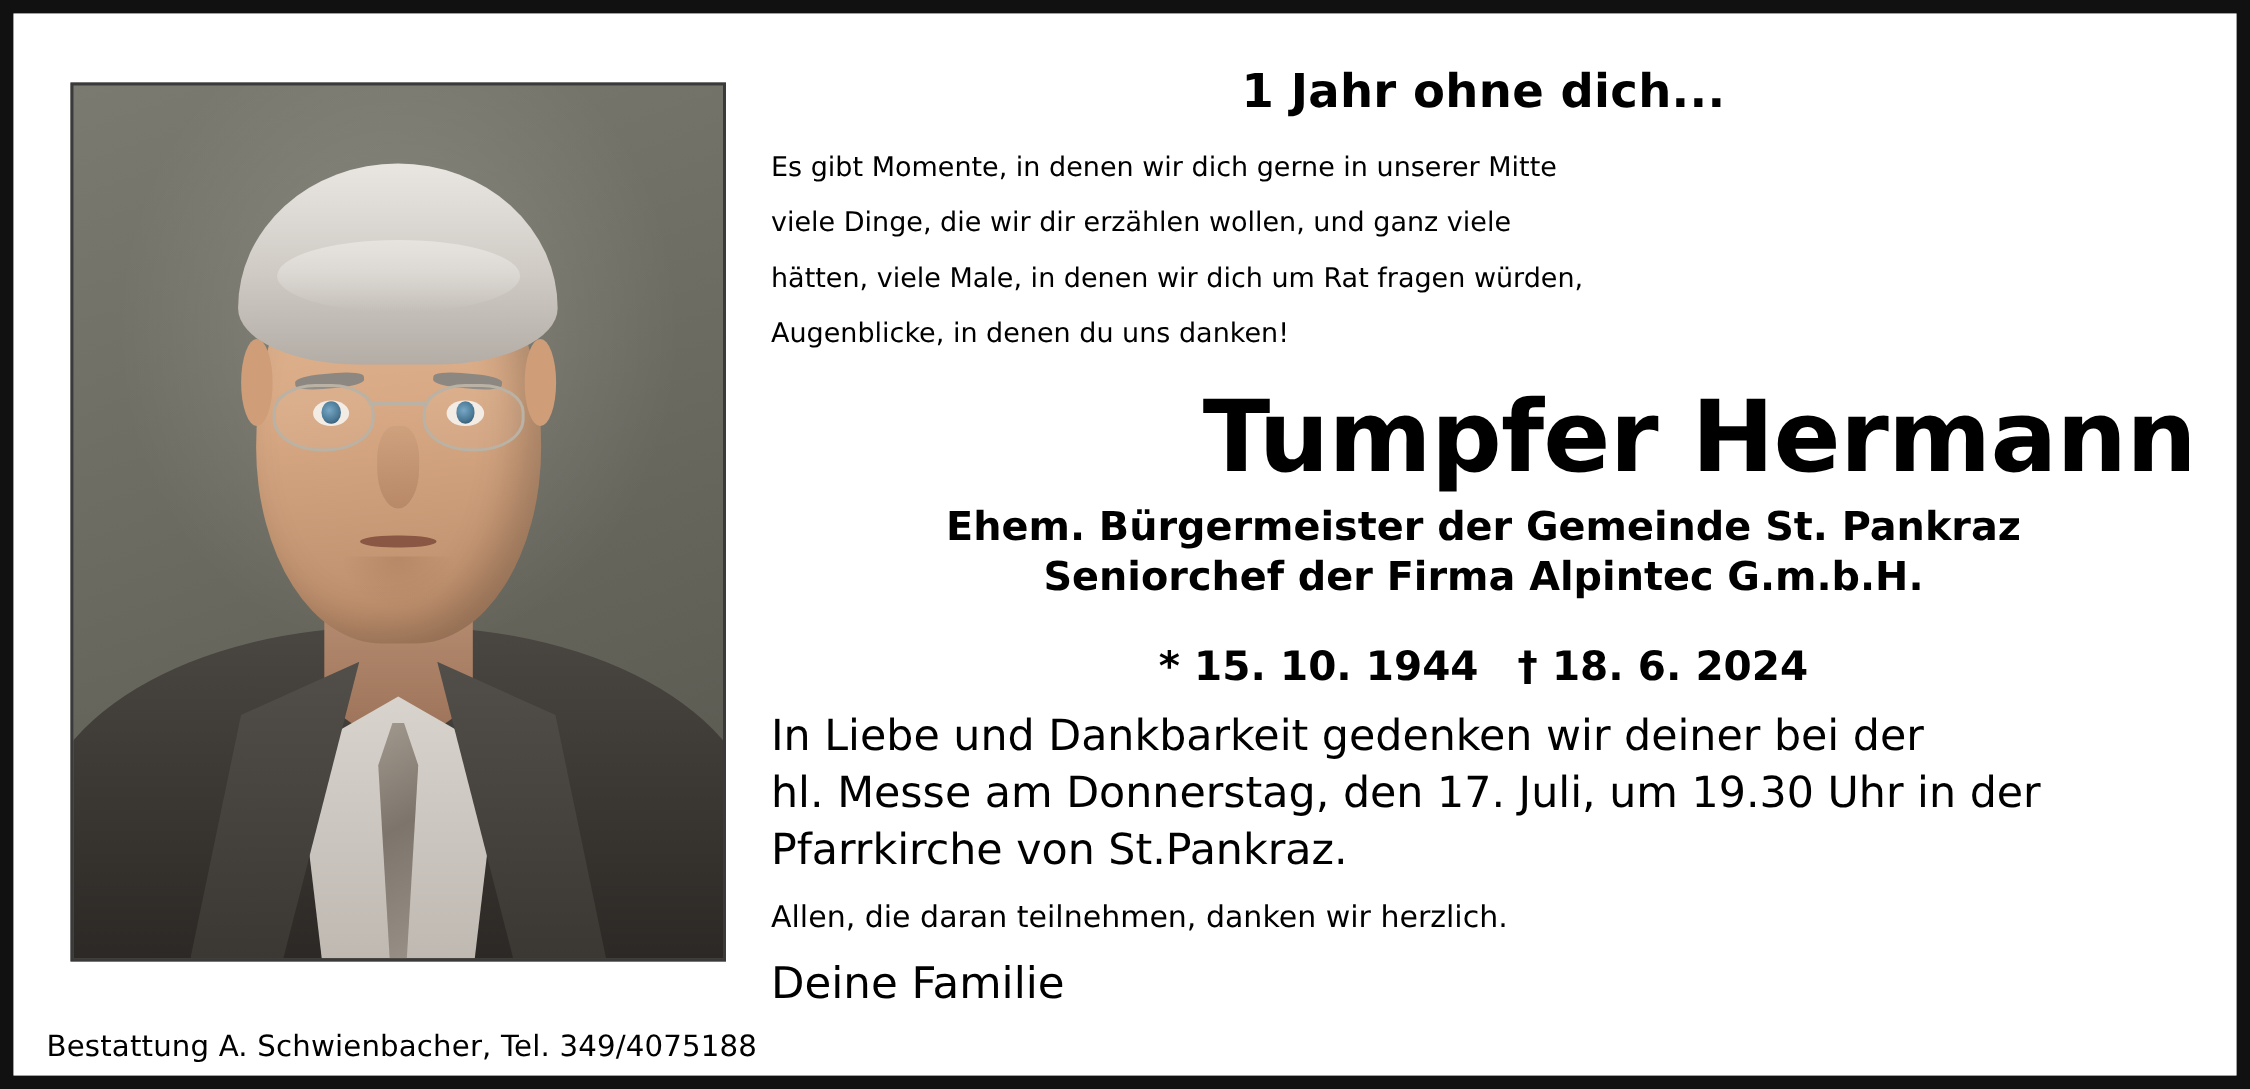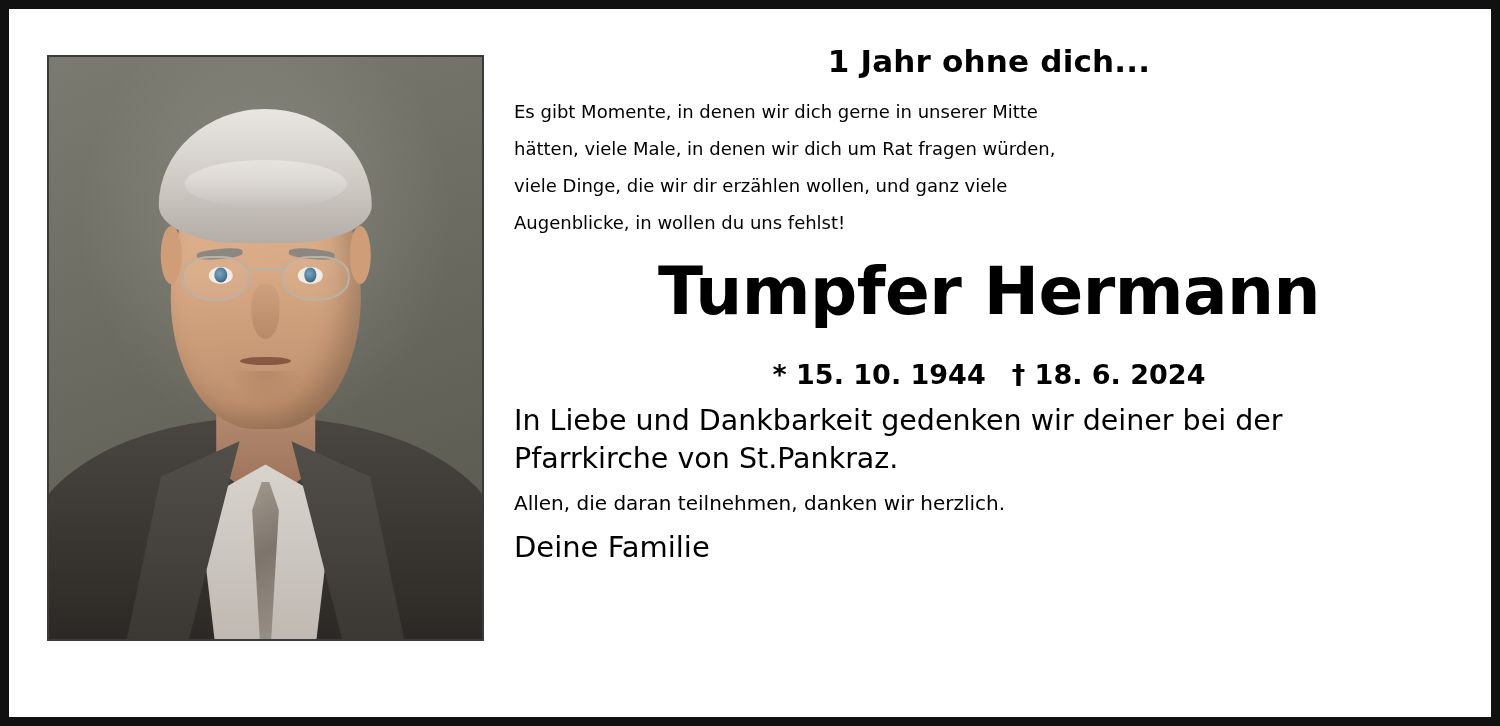--- a/index.html
+++ b/index.html
@@ -242,21 +242,21 @@
   .verse {
     font-size: 18px;
     line-height: 37px;
     text-align: justify;
     margin: 0;
   }
   .verse .last {
     text-align: left;
   }
   .name {
-    text-align: center;
+    text-align: right;
     font-weight: bold;
     font-size: 66px;
     line-height: 78px;
     margin: 12px 0 0 0;
     letter-spacing: -0.5px;
   }
   .role {
     text-align: center;
     font-weight: bold;
     font-size: 26.5px;
@@ -341,36 +341,42 @@
         </div>
       </div>
     </div>
 
     <div class="text-col">
 
       <div class="headline">1 Jahr ohne dich...</div>
 
       <div class="verse">
         <div>Es gibt Momente, in denen wir dich gerne in unserer Mitte</div>
+        <div>viele Dinge, die wir dir erzählen wollen, und ganz viele</div>
         <div>hätten, viele Male, in denen wir dich um Rat fragen würden,</div>
-        <div>viele Dinge, die wir dir erzählen wollen, und ganz viele</div>
-        <div class="last">Augenblicke, in wollen du uns fehlst!</div>
+        <div class="last">Augenblicke, in denen du uns danken!</div>
       </div>
 
       <div class="name">Tumpfer Hermann</div>
 
+      <div class="role">
+        <div>Ehem. Bürgermeister der Gemeinde St. Pankraz</div>
+        <div>Seniorchef der Firma Alpintec G.m.b.H.</div>
+      </div>
 
       <div class="dates">
         <span>* 15. 10. 1944</span><span class="sep"></span><span>† 18. 6. 2024</span>
       </div>
 
       <div class="body-text">
         <div>In Liebe und Dankbarkeit gedenken wir deiner bei der</div>
+        <div>hl. Messe am Donnerstag, den 17. Juli, um 19.30 Uhr in der</div>
         <div class="loose">Pfarrkirche von St.Pankraz.</div>
       </div>
 
       <div class="closing">Allen, die daran teilnehmen, danken wir herzlich.</div>
 
       <div class="family">Deine Familie</div>
     </div>
 
+    <div class="footer">Bestattung A. Schwienbacher, Tel. 349/4075188</div>
   </div>
 </div>
 
 </body></html>

